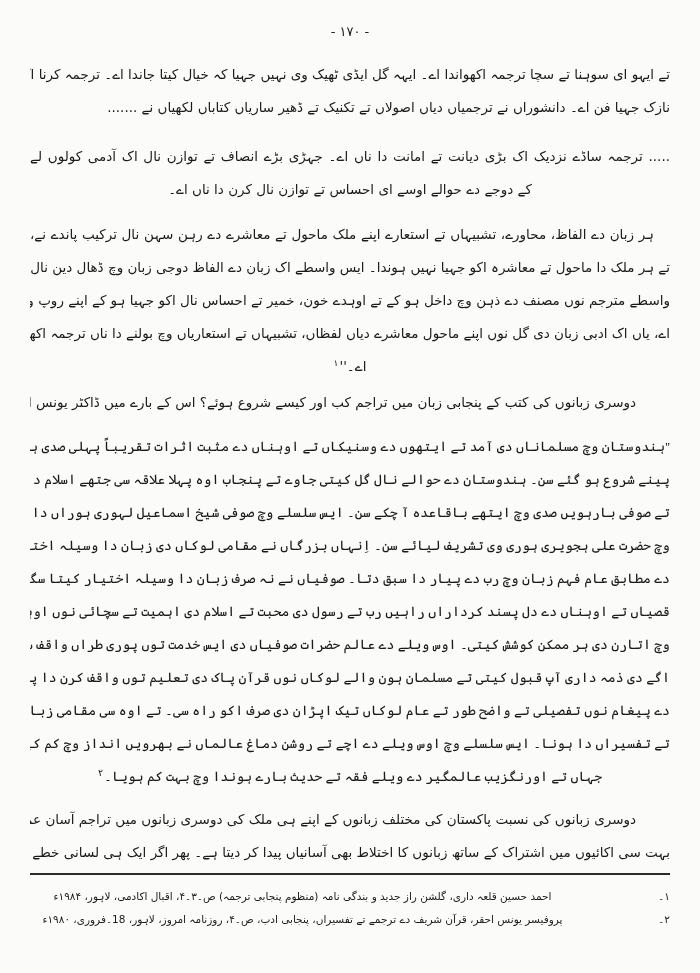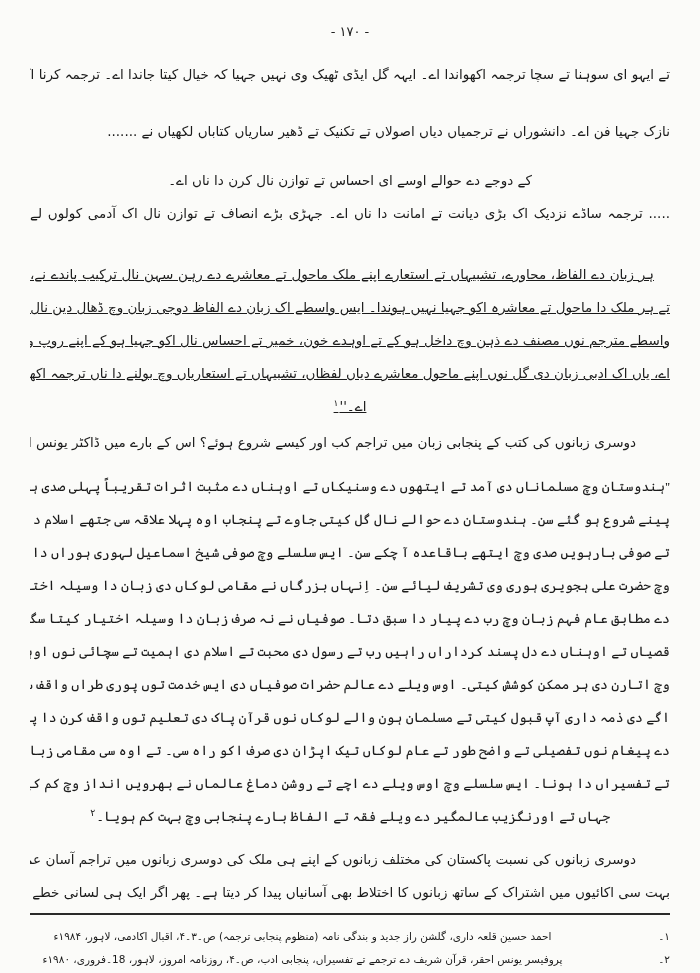--- a/index.html
+++ b/index.html
@@ -20,33 +20,33 @@
   .pagenum{
     height:20px;line-height:20px;
     text-align:center;
     font-size:13px;
     letter-spacing:2px;
     color:#222;
   }
   .para{margin:0;}
   .p1{margin-top:16px;}
   .p2{margin-top:16px;}
-  .p3{margin-top:28px;text-decoration:underline;}
+  .p3{margin-top:12px;}
   .p4{margin-top:3px;}
   .quote{margin-top:11px;font-family:Liberation Serif, serif;}
   .p5{margin-top:10px;}
   .line{
     height:33px;line-height:33px;
     font-size:13.5px;
     white-space:nowrap;
     overflow:hidden;
     text-align:justify;
     text-align-last:justify;
   }
-  .line.endline{text-align-last:right;margin-top:24px;}
+  .line.endline{text-align-last:right;}
   .line.centerline{
     text-align:center;
     text-align-last:center;
   }
   .line.indent-sm{padding-right:16px;}
   .line.indent-lg{padding-right:34px;}
   .fnref{
     font-size:9px;
     vertical-align:super;
     line-height:0;
@@ -81,22 +81,22 @@
 <div class="page">
 
   <div class="pagenum">- ۱۷۰ -</div>
 
   <div class="para p1">
     <div class="line">تے ایہو ای سوہنا تے سچا ترجمہ اکھواندا اے۔ ایہہ گل ایڈی ٹھیک وی نہیں جہیا کہ خیال کیتا جاندا اے۔ ترجمہ کرنا اک بڑا اوکھا جہیا تے</div>
     <div class="line endline">نازک جہیا فن اے۔ دانشوراں نے ترجمیاں دیاں اصولاں تے تکنیک تے ڈھیر ساریاں کتاباں لکھیاں نے .......</div>
   </div>
 
   <div class="para p2">
+    <div class="line">..... ترجمہ ساڈے نزدیک اک بڑی دیانت تے امانت دا ناں اے۔ جہڑی بڑے انصاف تے توازن نال اک آدمی کولوں لے</div>
     <div class="line centerline">کے دوجے دے حوالے اوسے ای احساس تے توازن نال کرن دا ناں اے۔</div>
-    <div class="line">..... ترجمہ ساڈے نزدیک اک بڑی دیانت تے امانت دا ناں اے۔ جہڑی بڑے انصاف تے توازن نال اک آدمی کولوں لے</div>
   </div>
 
   <div class="para p3">
     <div class="line indent-sm">ہر زبان دے الفاظ، محاورے، تشبیہاں تے استعارے اپنے ملک ماحول تے معاشرے دے رہن سہن نال ترکیب پاندے نے،</div>
     <div class="line">تے ہر ملک دا ماحول تے معاشرہ اکو جہیا نہیں ہوندا۔ ایس واسطے اک زبان دے الفاظ دوجی زبان وچ ڈھال دین نال کم نہیں بندا۔ ترجمے</div>
     <div class="line">واسطے مترجم نوں مصنف دے ذہن وچ داخل ہو کے تے اوہدے خون، خمیر تے احساس نال اکو جہیا ہو کے اپنے روپ وچ باہر آون دا ناں</div>
     <div class="line">اے، یاں اک ادبی زبان دی گل نوں اپنے ماحول معاشرے دیاں لفظاں، تشبیہاں تے استعاریاں وچ بولنے دا ناں ترجمہ اکھواندا</div>
     <div class="line centerline"><span>اے۔''</span><span class="fnref">۱</span></div>
   </div>
 
@@ -108,21 +108,21 @@
     <div class="line">''ہندوستان وچ مسلماناں دی آمد تے ایتھوں دے وسنیکاں تے اوہناں دے مثبت اثرات تقریباً پہلی صدی ہجری وچ ای</div>
     <div class="line">پینے شروع ہو گئے سن۔ ہندوستان دے حوالے نال گل کیتی جاوے تے پنجاب اوہ پہلا علاقہ سی جتھے اسلام دا مڈھ بجھا۔ مسلمان عالم فاضل</div>
     <div class="line">تے صوفی بارہویں صدی وچ ایتھے باقاعدہ آ چکے سن۔ ایس سلسلے وچ صوفی شیخ اسماعیل لہوری ہوراں دا ناں لیا جا سکدا اے۔ تے ایسے دور</div>
     <div class="line">وچ حضرت علی ہجویری ہوری وی تشریف لیائے سن۔ اِنہاں بزرگاں نے مقامی لوکاں دی زبان دا وسیلہ اختیار کیتا تے اوہناں دے مزاج</div>
     <div class="line">دے مطابق عام فہم زبان وچ رب دے پیار دا سبق دتا۔ صوفیاں نے نہ صرف زبان دا وسیلہ اختیار کیتا سگوں مقامی لوکاں دے من پسند</div>
     <div class="line">قصیاں تے اوہناں دے دل پسند کرداراں راہیں رب تے رسول دی محبت تے اسلام دی اہمیت تے سچائی نوں اوہناں لوکاں دے دلاں</div>
     <div class="line">وچ اتارن دی ہر ممکن کوشش کیتی۔ اوس ویلے دے عالم حضرات صوفیاں دی ایس خدمت توں پوری طراں واقف سن۔ اونہاں ایس توں</div>
     <div class="line">اگے دی ذمہ داری آپ قبول کیتی تے مسلمان ہون والے لوکاں نوں قرآن پاک دی تعلیم توں واقف کرن دا پربندھ کیتا۔ قرآن پاک</div>
     <div class="line">دے پیغام نوں تفصیلی تے واضح طور تے عام لوکاں تیک اپڑان دی صرف اکو راہ سی۔ تے اوہ سی مقامی زباناں وچ قرآن پاک دے ترجمے</div>
     <div class="line">تے تفسیراں دا ہونا۔ ایس سلسلے وچ اوس ویلے دے اچے تے روشن دماغ عالماں نے بھرویں انداز وچ کم کیتا۔ خاص کر مغل بادشاہ، شاہ</div>
-    <div class="line centerline"><span>جہاں تے اورنگزیب عالمگیر دے ویلے فقہ تے الفاظ بارے پنجابی وچ بہت کم ہویا۔</span><span class="fnref">۲</span></div>
+    <div class="line centerline"><span>جہاں تے اورنگزیب عالمگیر دے ویلے فقہ تے حدیث بارے ہوندا وچ بہت کم ہویا۔</span><span class="fnref">۲</span></div>
   </div>
 
   <div class="para p5">
     <div class="line indent-lg">دوسری زبانوں کی نسبت پاکستان کی مختلف زبانوں کے اپنے ہی ملک کی دوسری زبانوں میں تراجم آسان عمل ہیں۔ زندگی کی</div>
     <div class="line">بہت سی اکائیوں میں اشتراک کے ساتھ زبانوں کا اختلاط بھی آسانیاں پیدا کر دیتا ہے۔ پھر اگر ایک ہی لسانی خطے میں ترجمے کا مسئلہ ہو، تو</div>
   </div>
 
   <div class="rule"></div>
 
   <div class="footnotes">

